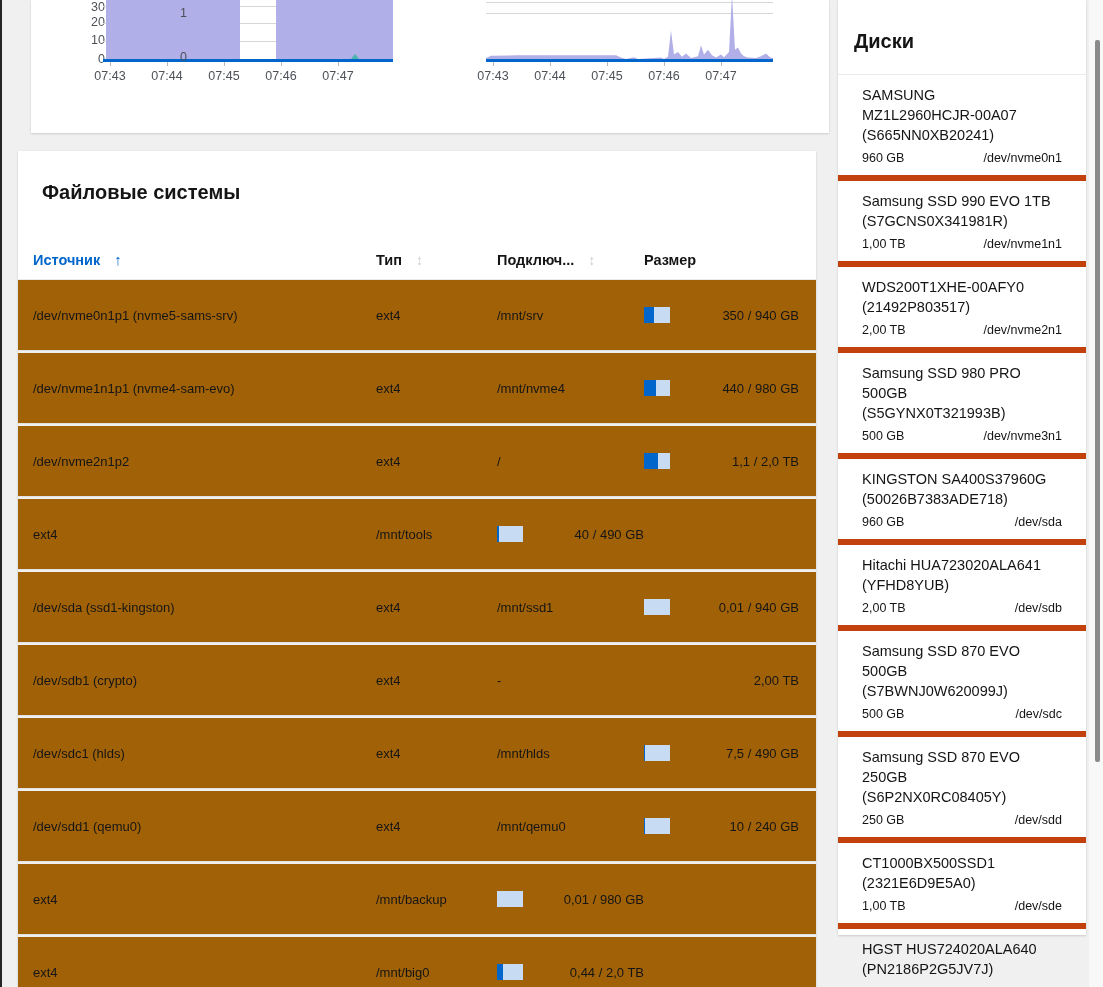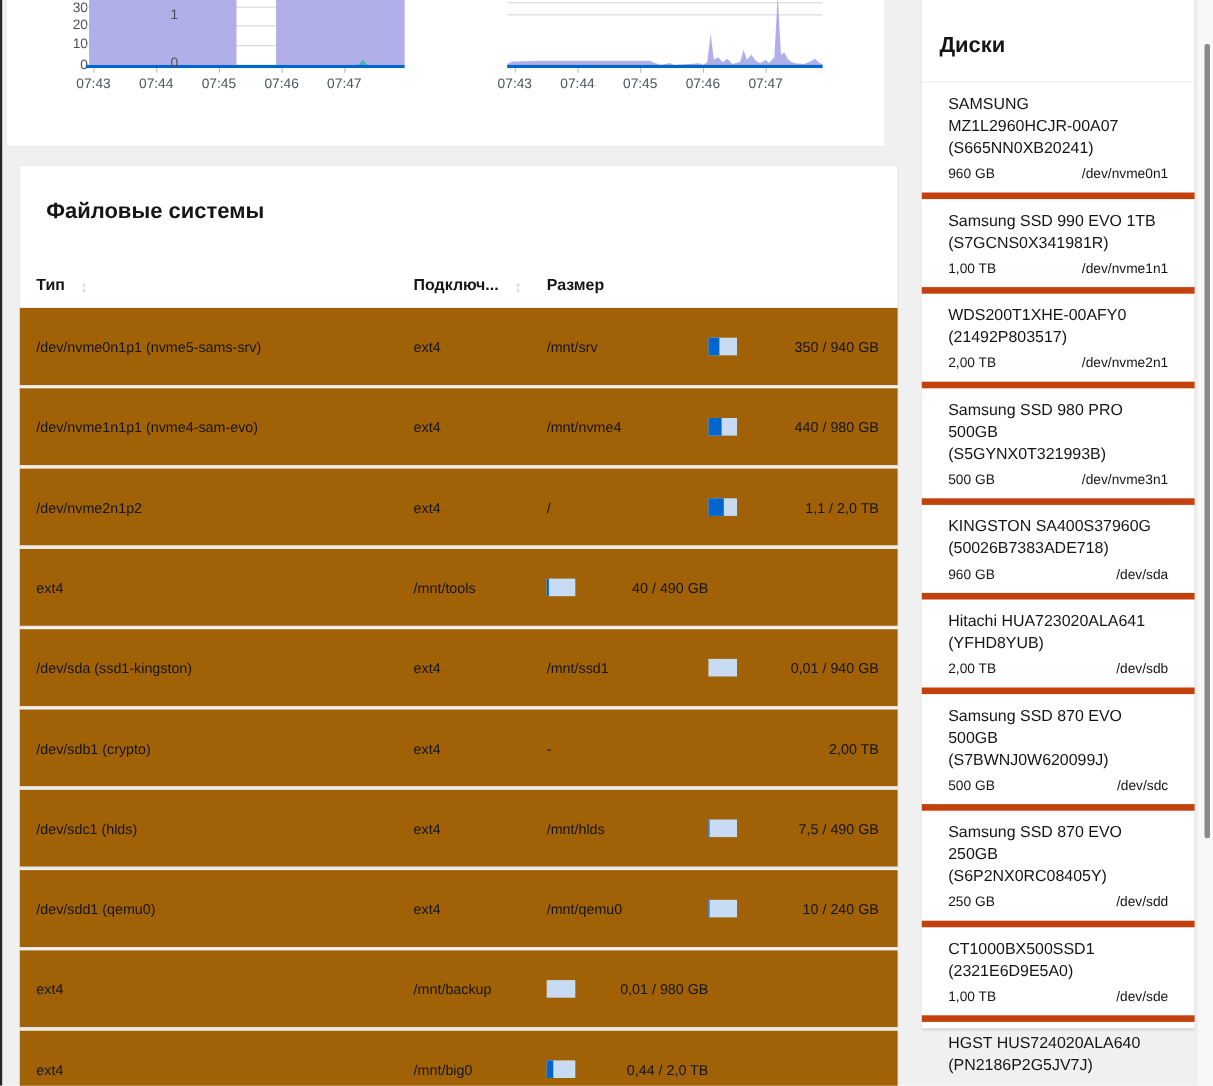--- a/index.html
+++ b/index.html
@@ -10,21 +10,21 @@
     font-family:"Liberation Sans","DejaVu Sans",sans-serif;
     color:#151515;
   }
   .edge-strip { position:absolute; left:0; top:0; width:2px; height:987px; background:#262626; }
 
   .card {
     position:absolute;
     background:#fff;
     box-shadow:0 1px 2px rgba(3,3,3,0.14), 0 0 1px rgba(3,3,3,0.08);
   }
-  .charts-card { left:6px; top:0; width:798px; height:133px; }
+  .charts-card { left:31px; top:0; width:798px; height:133px; }
   .fs-card     { left:18px; top:151px; width:798px; height:870px; }
   .disks-card  { left:838px; top:0; width:248px; height:935px; }
 
   
   .plot { position:absolute; top:0; height:62px; overflow:hidden; }
   .plot-left  { left:72px;  width:290px; }
   .plot-right { left:455px; width:287px; }
   .gridline { position:absolute; left:0; right:0; height:1px; background:#d7d7d7; }
   .fillseg { position:absolute; top:0; bottom:3px; }
   .baseline { position:absolute; left:0; right:0; bottom:0; height:3px; }
@@ -115,20 +115,24 @@
     <span class="xlab" style="left: 633px;">07:46</span>
     <div class="tick" style="left: 633px; position: absolute;"></div>
     <span class="xlab" style="left: 690px;">07:47</span>
     <div class="tick" style="left: 690px; position: absolute;"></div>
   </div>
 
 <div class="card fs-card">
   <h2 class="fs-title">Файловые системы</h2>
 
   <div class="fs-grid fs-header">
+    <div class="th th-sorted">
+      <span>Источник</span>
+      <span class="sort-up">↑</span>
+    </div>
     <div class="th">
       <span>Тип</span>
       <span class="sort-dual">↕</span>
     </div>
     <div class="th">
       <span>Подключ...</span>
       <span class="sort-dual">↕</span>
     </div>
     <div class="th">
       <span>Размер</span>

